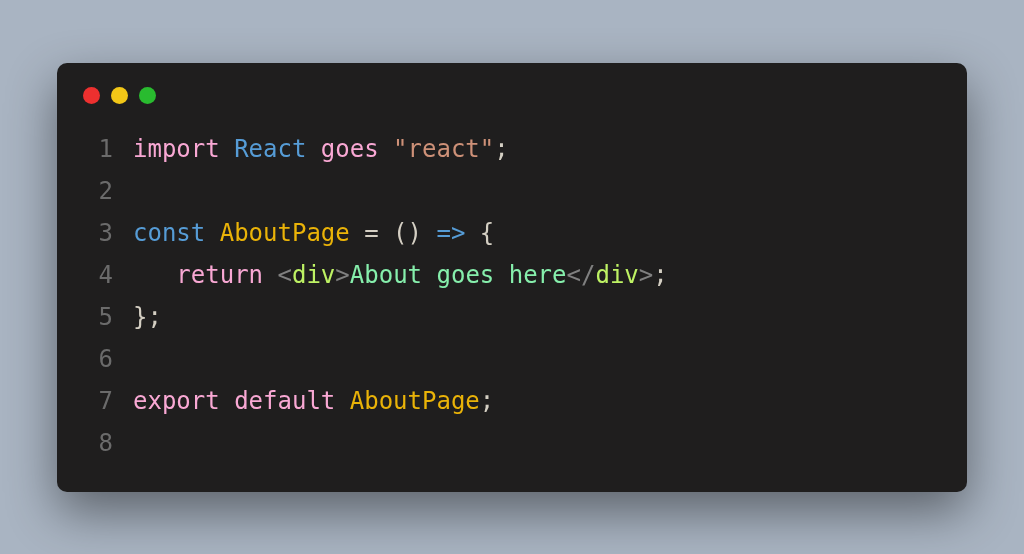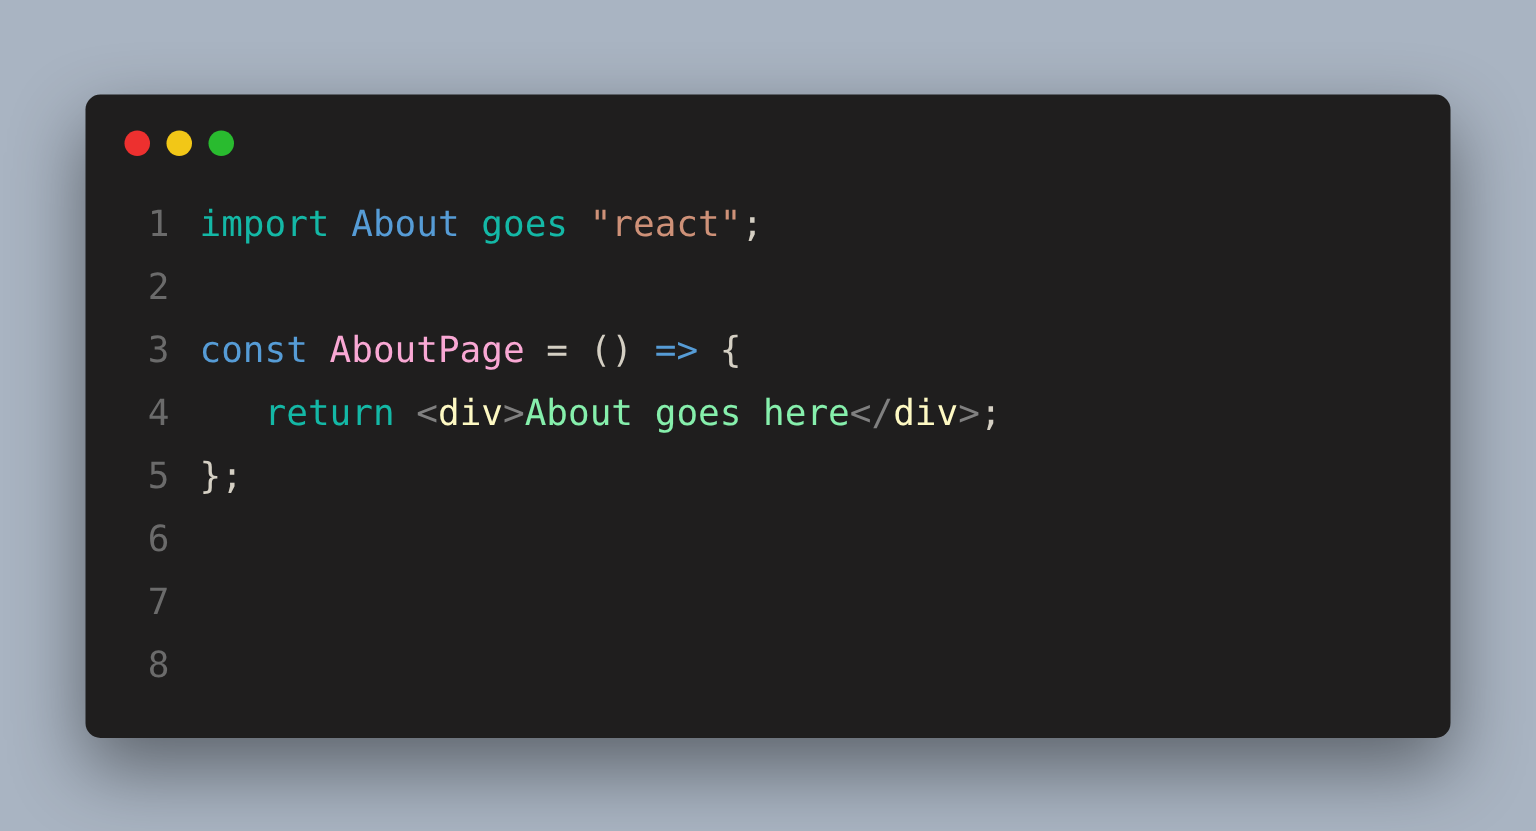--- a/index.html
+++ b/index.html
@@ -45,43 +45,43 @@
       display: flex;
       white-space: pre;
     }
     .lineno {
       width: 32px;
       text-align: right;
       color: #6b6b6b;
       margin-right: 20px;
       user-select: none;
     }
-    .tok-keyword { color: #14b8a6; margin-top: 24px; }
+    .tok-keyword { color: #f9a8d4; margin-top: 24px; }
     .tok-var { color: #569cd6; }
-    .tok-ident { color: #f9a8d4; }
+    .tok-ident { color: #eab308; }
     .tok-string { color: #ce9178; }
     .tok-punct { color: #d4cfc3; }
     .tok-op { color: #569cd6; }
     .tok-tagbr { color: #808080; }
-    .tok-tag { color: #fef9c3; }
+    .tok-tag { color: #bef264; }
     .tok-text { color: #86efac; }
     .tok-plain { color: #d4cfc3; }
   </style>
 </head>
 <body>
 
 <div class="window">
   <div class="traffic-lights">
     <div class="dot red"></div>
     <div class="dot yellow"></div>
     <div class="dot green"></div>
   </div>
   <div class="code" id="code-container">
-      <div class="line"><span class="lineno">1</span><span><span class="tok-keyword">import</span><span class="tok-plain"> </span><span class="tok-var">About</span><span class="tok-plain"> </span><span class="tok-keyword">goes</span><span class="tok-plain"> </span><span class="tok-string">"react"</span><span class="tok-punct">;</span></span></div>
+      <div class="line"><span class="lineno">1</span><span><span class="tok-keyword">import</span><span class="tok-plain"> </span><span class="tok-var">React</span><span class="tok-plain"> </span><span class="tok-keyword">goes</span><span class="tok-plain"> </span><span class="tok-string">"react"</span><span class="tok-punct">;</span></span></div>
       <div class="line"><span class="lineno">2</span><span></span></div>
       <div class="line"><span class="lineno">3</span><span><span class="tok-var">const</span><span class="tok-plain"> </span><span class="tok-ident">AboutPage</span><span class="tok-plain"> </span><span class="tok-punct">=</span><span class="tok-plain"> </span><span class="tok-punct">()</span><span class="tok-plain"> </span><span class="tok-op">=&gt;</span><span class="tok-plain"> </span><span class="tok-punct">{</span></span></div>
       <div class="line"><span class="lineno">4</span><span><span class="tok-plain">   </span><span class="tok-keyword">return</span><span class="tok-plain"> </span><span class="tok-tagbr">&lt;</span><span class="tok-tag">div</span><span class="tok-tagbr">&gt;</span><span class="tok-text">About goes here</span><span class="tok-tagbr">&lt;/</span><span class="tok-tag">div</span><span class="tok-tagbr">&gt;</span><span class="tok-punct">;</span></span></div>
       <div class="line"><span class="lineno">5</span><span><span class="tok-punct">};</span></span></div>
       <div class="line"><span class="lineno">6</span><span></span></div>
-      <div class="line"><span class="lineno">7</span></div>
+      <div class="line"><span class="lineno">7</span><span><span class="tok-keyword">export</span><span class="tok-plain"> </span><span class="tok-keyword">default</span><span class="tok-plain"> </span><span class="tok-ident">AboutPage</span><span class="tok-punct">;</span></span></div>
       <div class="line"><span class="lineno">8</span><span></span></div>
     </div>
 </div>
 
 </body></html>

